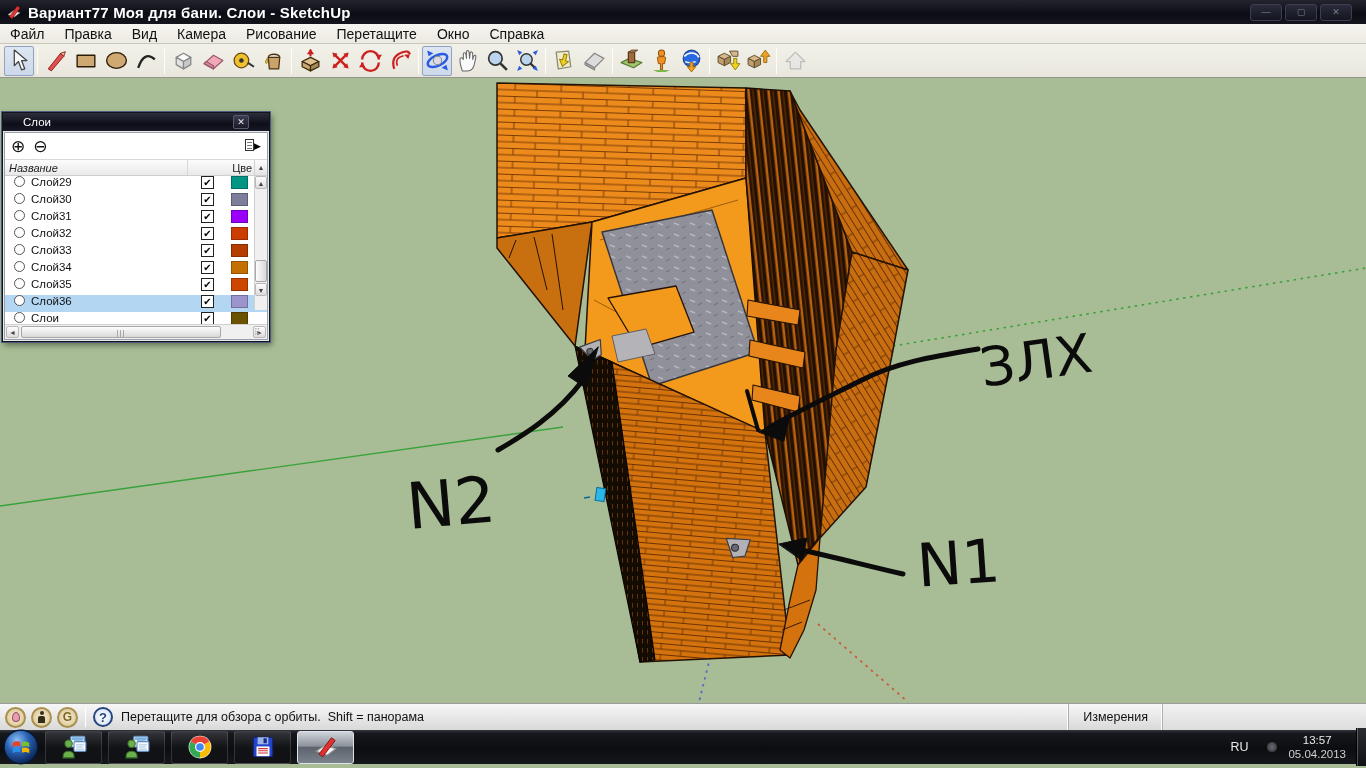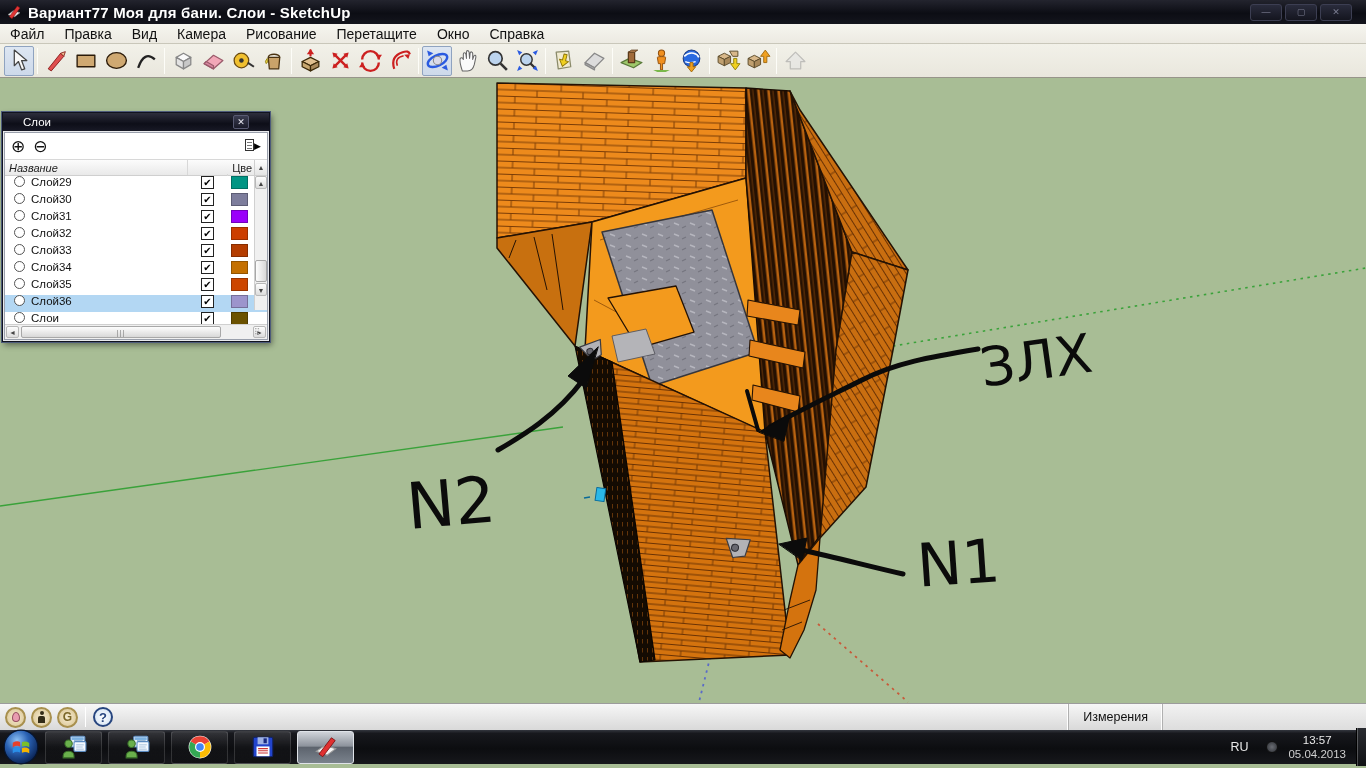--- a/index.html
+++ b/index.html
@@ -542,20 +542,21 @@
         <span class="balloon"></span>
       </span>
     <span class="coin">
         <span class="person"></span>
       </span>
     <span class="coin">
         <span class="gglyph">G</span>
       </span>
     <span class="sb-sep"></span>
     <span class="helpico">?</span>
+    <span class="sb-hint">Перетащите для обзора с орбиты.  Shift = панорама</span>
     <span class="sb-right">
       <span class="sb-measure-label">Измерения</span>
       <span class="sb-measure-field"></span>
     </span>
   </div>
 
   <div class="taskbar">
     <span class="start-orb">
       <svg viewBox="0 0 24 24">
         <defs>

